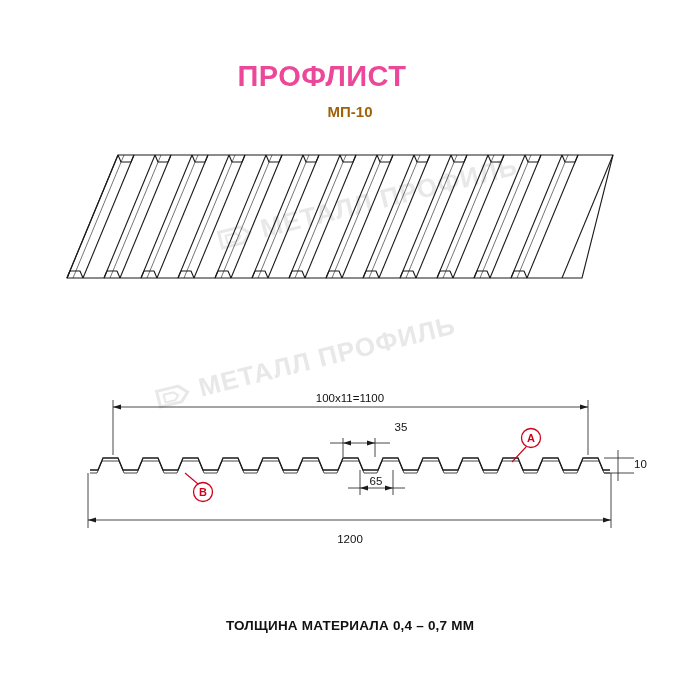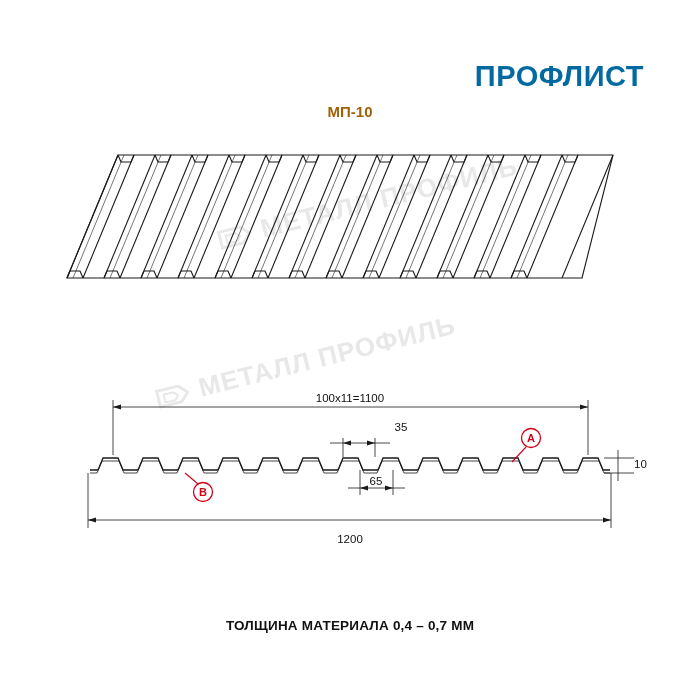--- a/index.html
+++ b/index.html
@@ -18,25 +18,25 @@
   .page {
     position: relative;
     width: 700px;
     height: 700px;
   }
   .title {
     position: absolute;
     top: 60px;
     left: 0;
     width: 644px;
-    text-align: right;
+    text-align: center;
     font-size: 29px;
     font-weight: bold;
     letter-spacing: 0.5px;
-    color: #0369a1;
+    color: #ec4899;
   }
   .subtitle {
     position: absolute;
     top: 103px;
     left: 0;
     width: 700px;
     text-align: center;
     font-size: 15px;
     font-weight: bold;
     color: #a16207;

